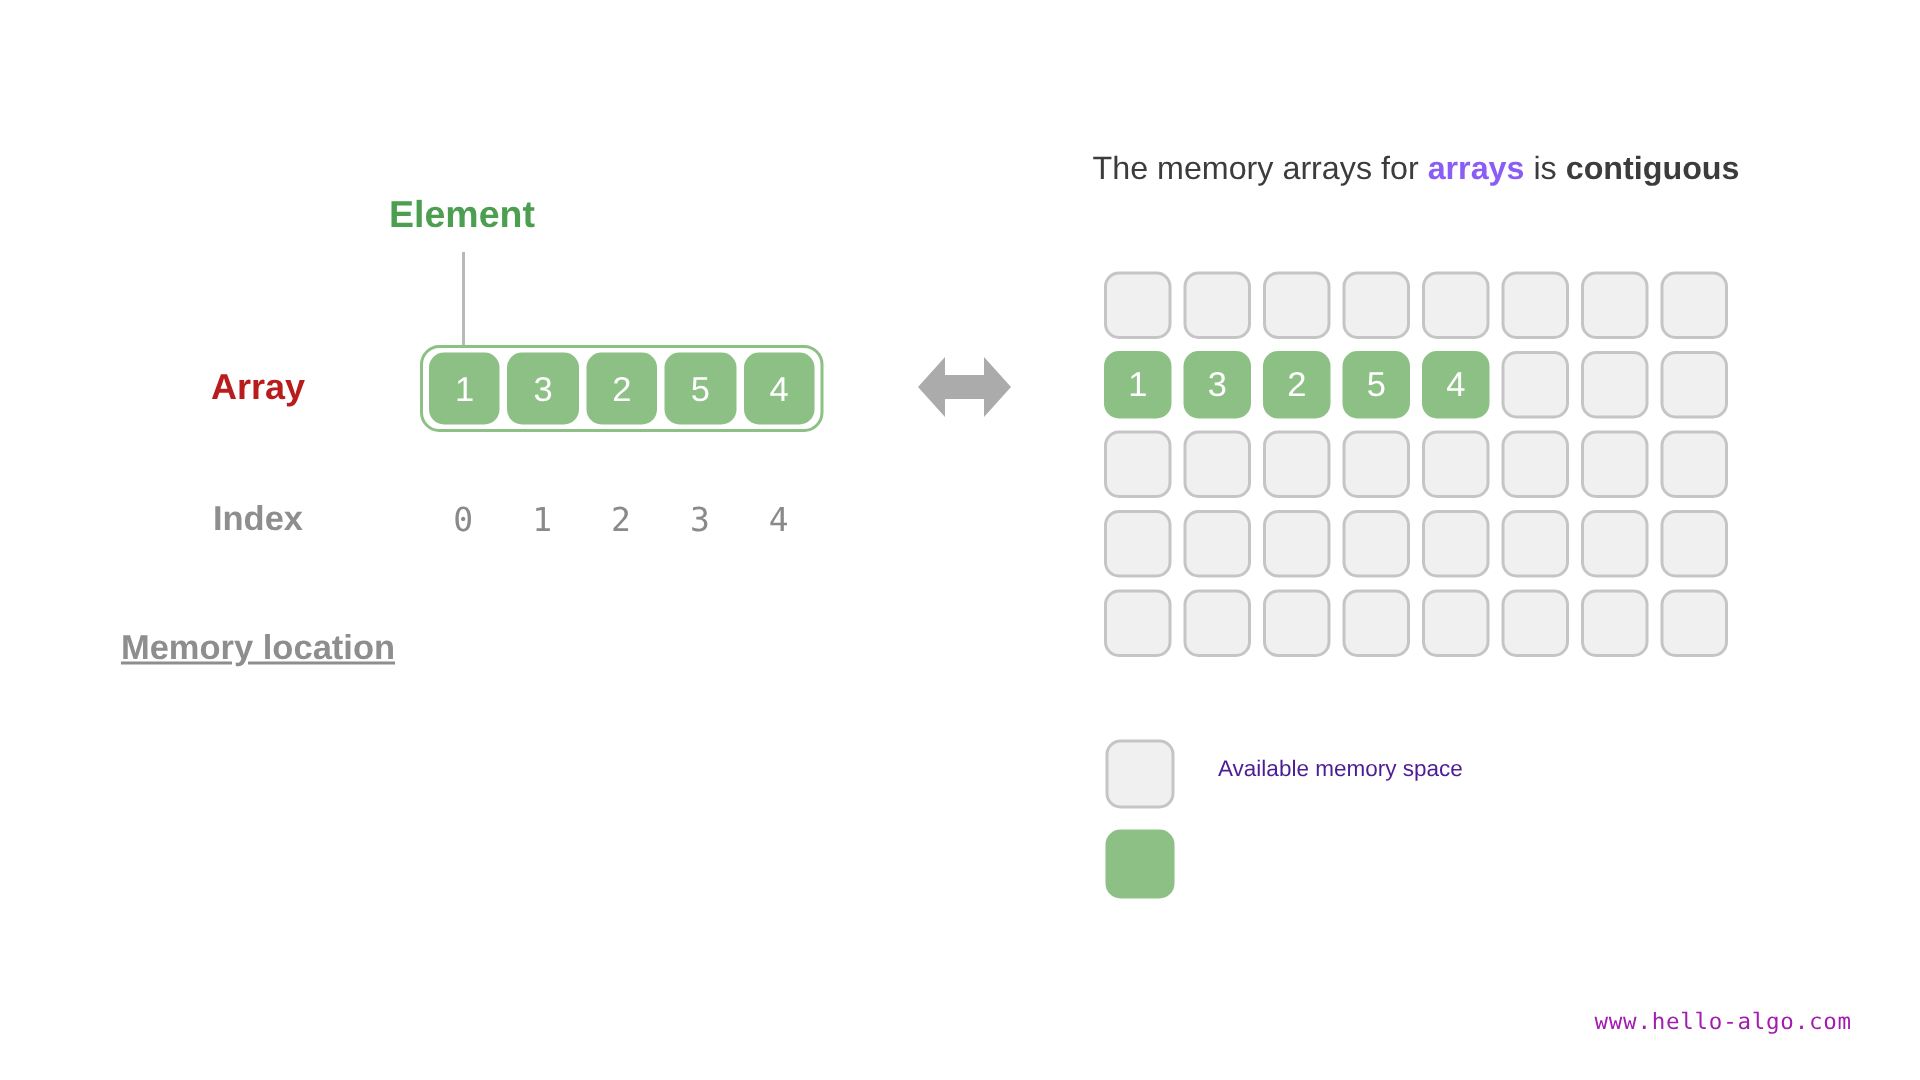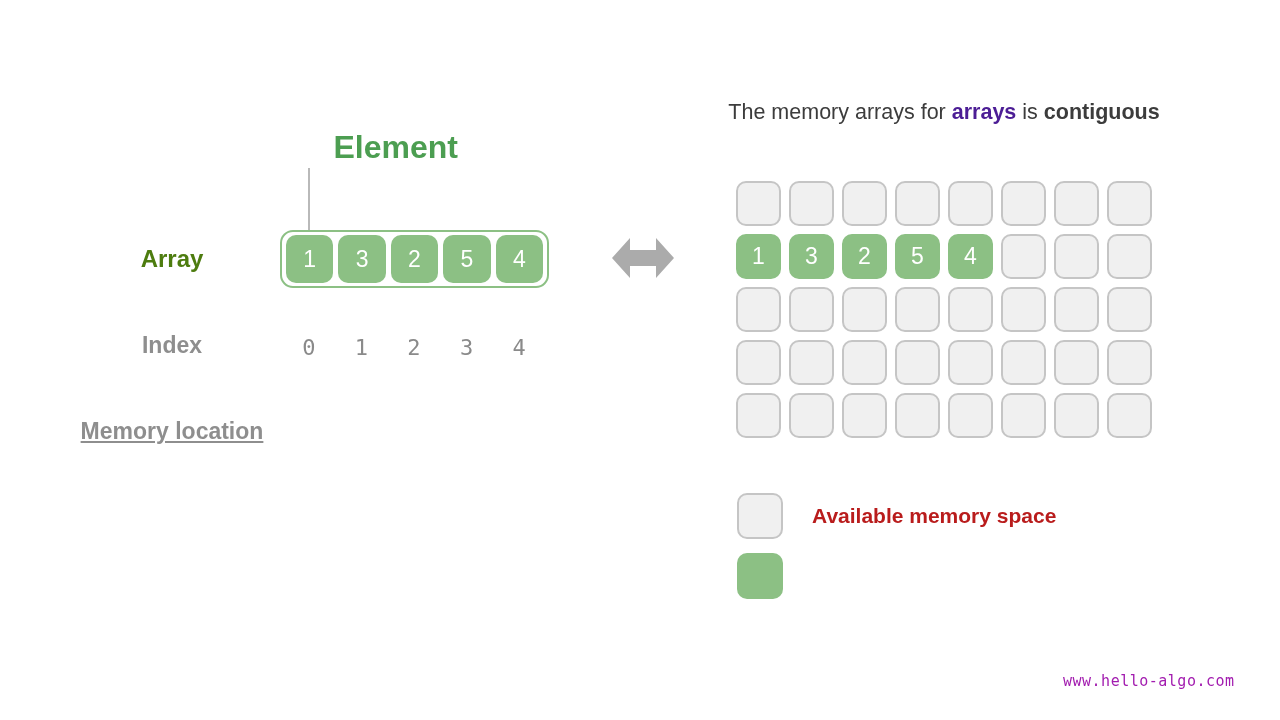--- a/index.html
+++ b/index.html
@@ -12,29 +12,29 @@
   .canvas {
     position: relative;
     width: 1280px;
     height: 720px;
     background: #ffffff;
   }
 
   
   .element-label {
     position: absolute; left: 158px; top: 129px; width: 300px;
-    text-align: right; font-size: 32px; font-weight: bold; color: #4c9e51;
+    text-align: center; font-size: 25px; font-weight: bold; color: #4c9e51;
   }
   .connector {
     position: absolute; left: 308px; top: 168px;
     width: 1.5px; height: 63px; background: #b9b9b9;
   }
   .array-label {
     position: absolute; left: 22px; top: 245px; width: 300px;
-    text-align: center; font-size: 24px; font-weight: bold; color: #4d7c0f;
+    text-align: center; font-size: 24px; font-weight: bold; color: #b91c1c;
   }
   .array-container {
     position: absolute; left: 280px; top: 230px; width: 269px; height: 58px;
     border: 2px solid #8cc084; border-radius: 13px;
     padding: 3px 4px; display: flex; gap: 5px; background: #ffffff;
   }
   .array-cell {
     flex: 1; background: #8cc084; border-radius: 10px;
     display: flex; align-items: center; justify-content: center;
     color: #ffffff; font-size: 23px; font-weight: 500;
@@ -57,21 +57,21 @@
 
   
   .both-arrow { position: absolute; left: 612px; top: 237px; }
 
   
   .title {
     position: absolute; left: 640px; top: 100px; width: 608px;
     text-align: center; font-size: 21.5px; color: #3c3c3c;
     white-space: nowrap;
   }
-  .title .hl { color: #4c1d95; font-weight: bold; }
+  .title .hl { color: #8b5cf6; font-weight: bold; }
   .title .b { font-weight: bold; }
 
   .memory-grid {
     position: absolute; left: 736px; top: 181px;
     display: grid;
     grid-template-columns: repeat(8, 45px);
     grid-auto-rows: 45px;
     gap: 8px;
   }
   .mcell {
@@ -84,21 +84,21 @@
   }
 
   
   .legend-swatch {
     position: absolute; left: 737px; width: 46px; height: 46px; border-radius: 10px;
   }
   .legend-swatch.available { top: 493px; background: #f0f0f0; border: 2px solid #c5c5c5; }
   .legend-swatch.allocated { top: 553px; background: #8cc084; }
   .legend-text {
     position: absolute; left: 812px;
-    font-size: 21px; color: #b91c1c; white-space: nowrap; font-weight: bold;
+    font-size: 15px; color: #4c1d95; white-space: nowrap;
   }
   .legend-text.available { top: 504px; }
   .legend-text.allocated { top: 564px; }
 
   
   .watermark {
     position: absolute; left: 1063px; top: 672px;
     font-family: "DejaVu Sans Mono", monospace;
     font-size: 15px; letter-spacing: 0.5px; color: #a21caf;
   }

